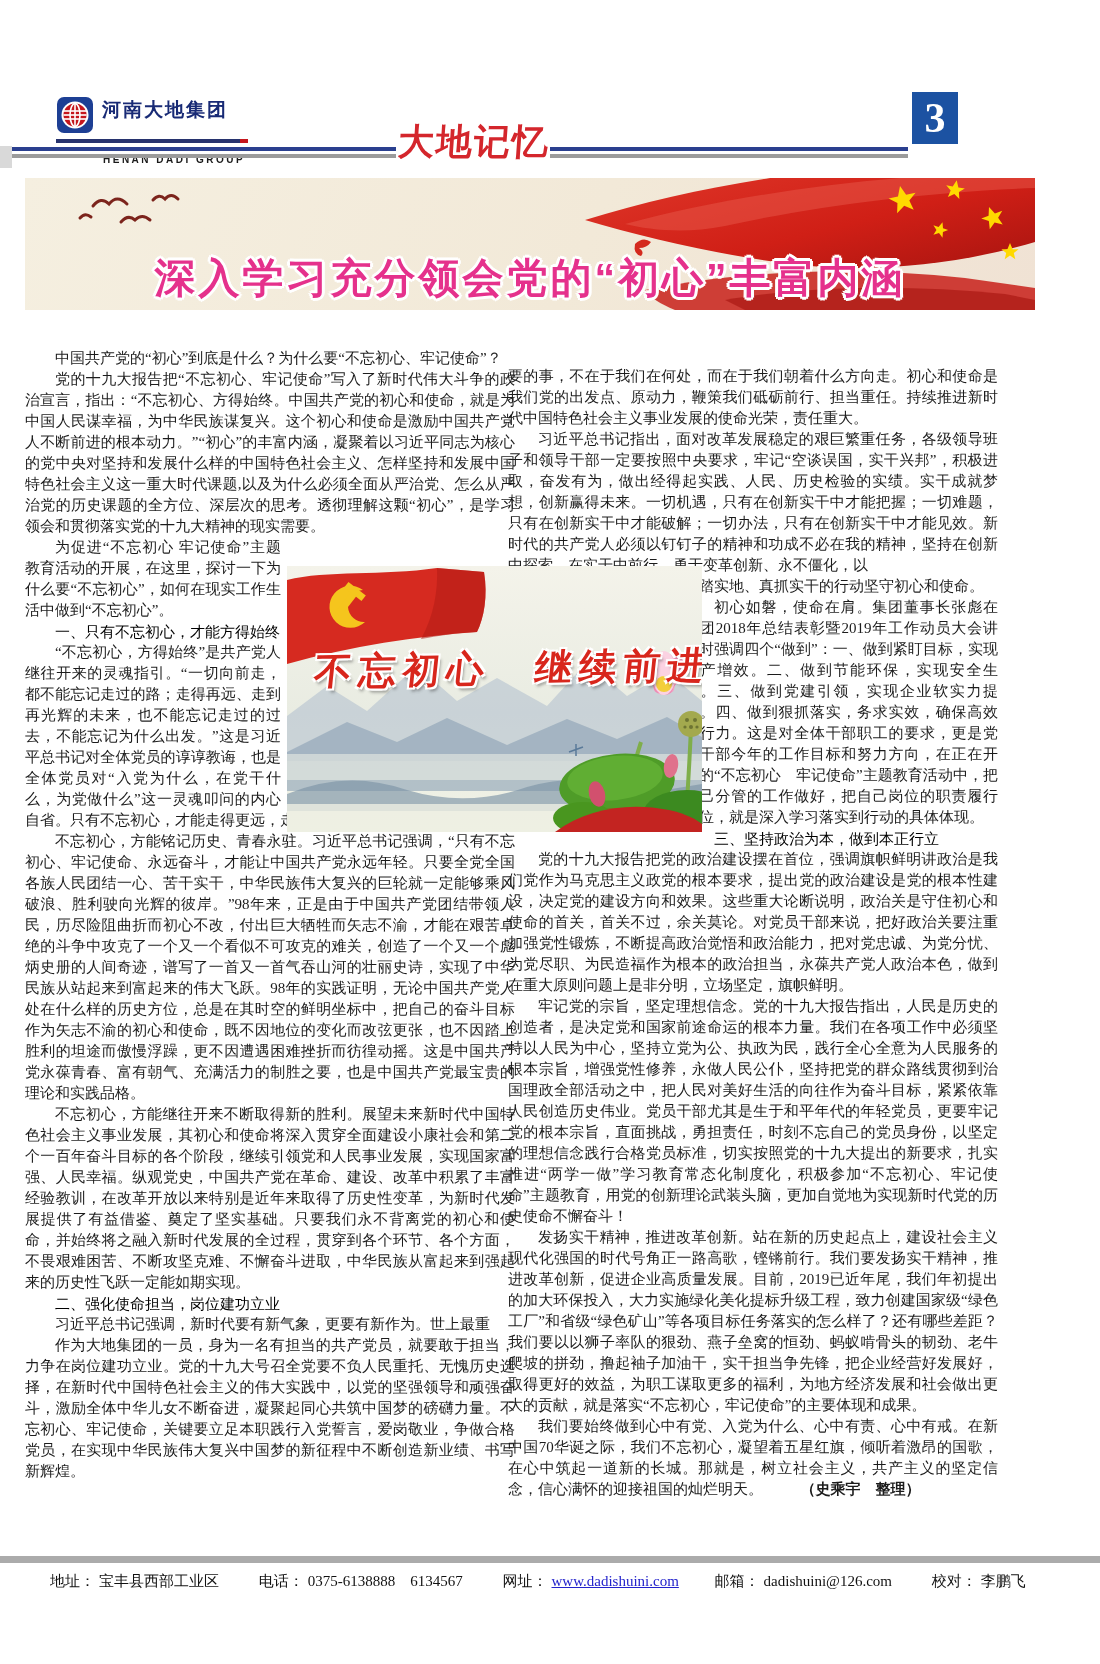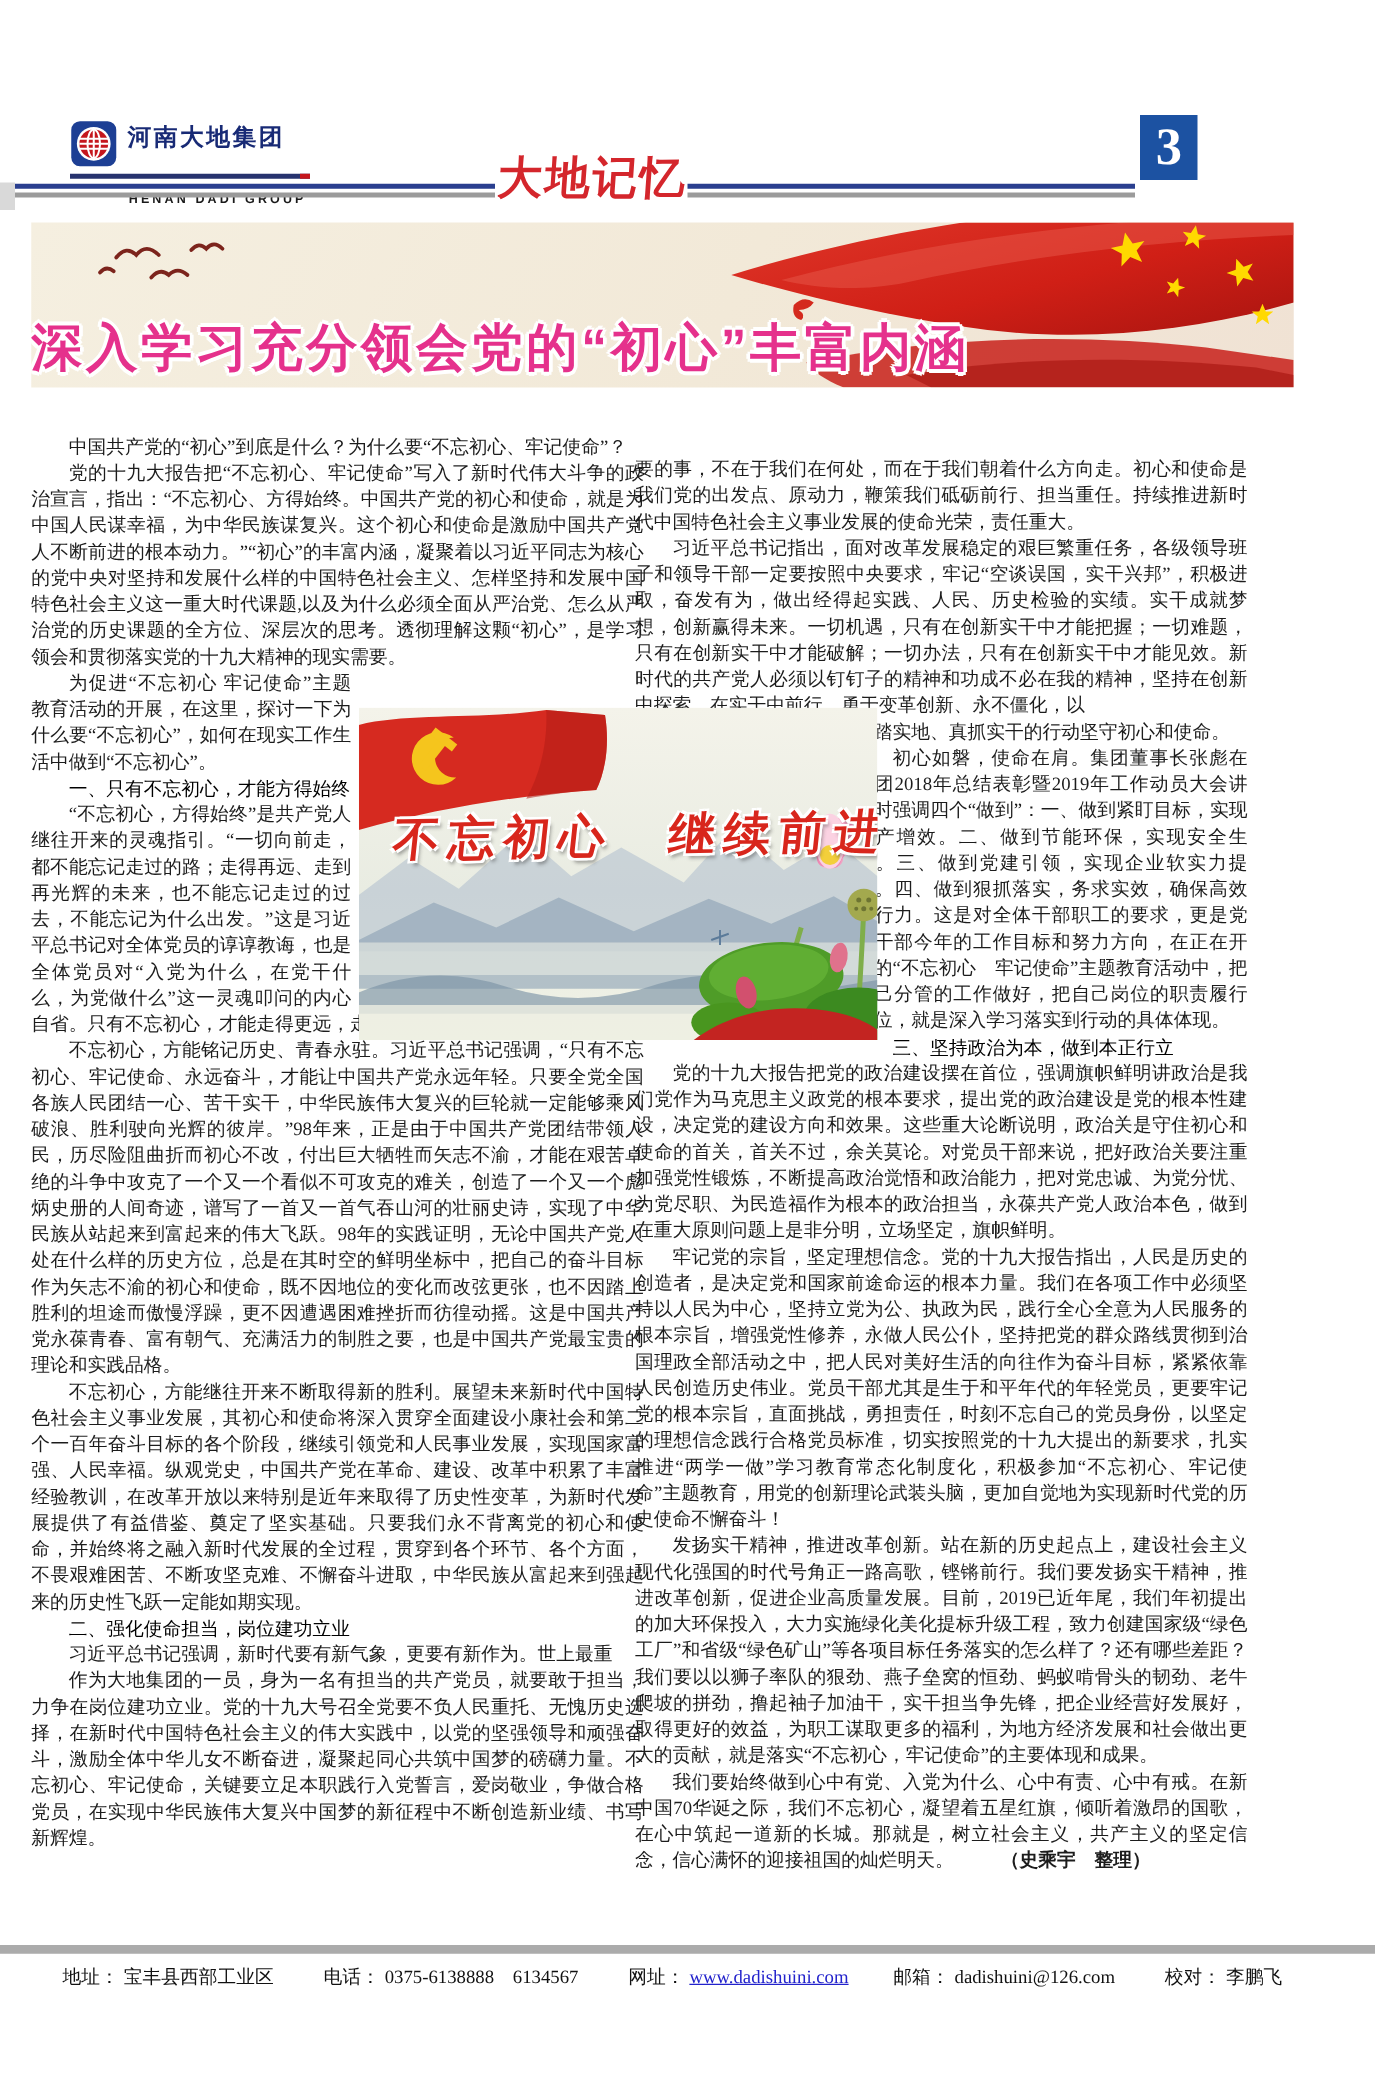--- a/index.html
+++ b/index.html
@@ -21,21 +21,21 @@
       font-size:36px;font-weight:bold;color:#d4262c;letter-spacing:2px;transform:skewX(-4deg);}
   .page-badge{position:absolute;left:912px;top:92px;width:46px;height:52px;background:#1c52a2;
       color:#fff;text-align:center;font-family:"Liberation Serif","DejaVu Serif",serif;
       font-size:42px;font-weight:bold;line-height:52px;}
   .edge-tab{position:absolute;left:0;top:146px;width:12px;height:22px;background:#d9d9d9;}
 
   
   .banner{position:absolute;left:25px;top:178px;width:1010px;height:132px;overflow:hidden;
       background:linear-gradient(115deg,#f5efe0 0%,#f2e9d8 55%,#f0e2d4 100%);}
   .banner svg{position:absolute;left:0;top:0;}
-  .headline{position:absolute;left:0;bottom:4px;width:100%;
+  .headline{position:absolute;left:0;bottom:4px;width:100%;text-align:center;
       font-size:41px;font-weight:bold;color:#e5318c;letter-spacing:3px;white-space:nowrap;
       text-shadow:-2px -2px 0 #fff,2px -2px 0 #fff,-2px 2px 0 #fff,2px 2px 0 #fff,
                   0 -3px 0 #fff,0 3px 0 #fff,-3px 0 0 #fff,3px 0 0 #fff;}
 
   
   .col{position:absolute;top:348px;width:490px;}
   .col-left{left:25px;}
   .col-right{left:508px;margin-top:18px;}
   .para{margin:0;text-align:justify;text-indent:2em;
       font-family:"Liberation Serif","DejaVu Serif",serif;

